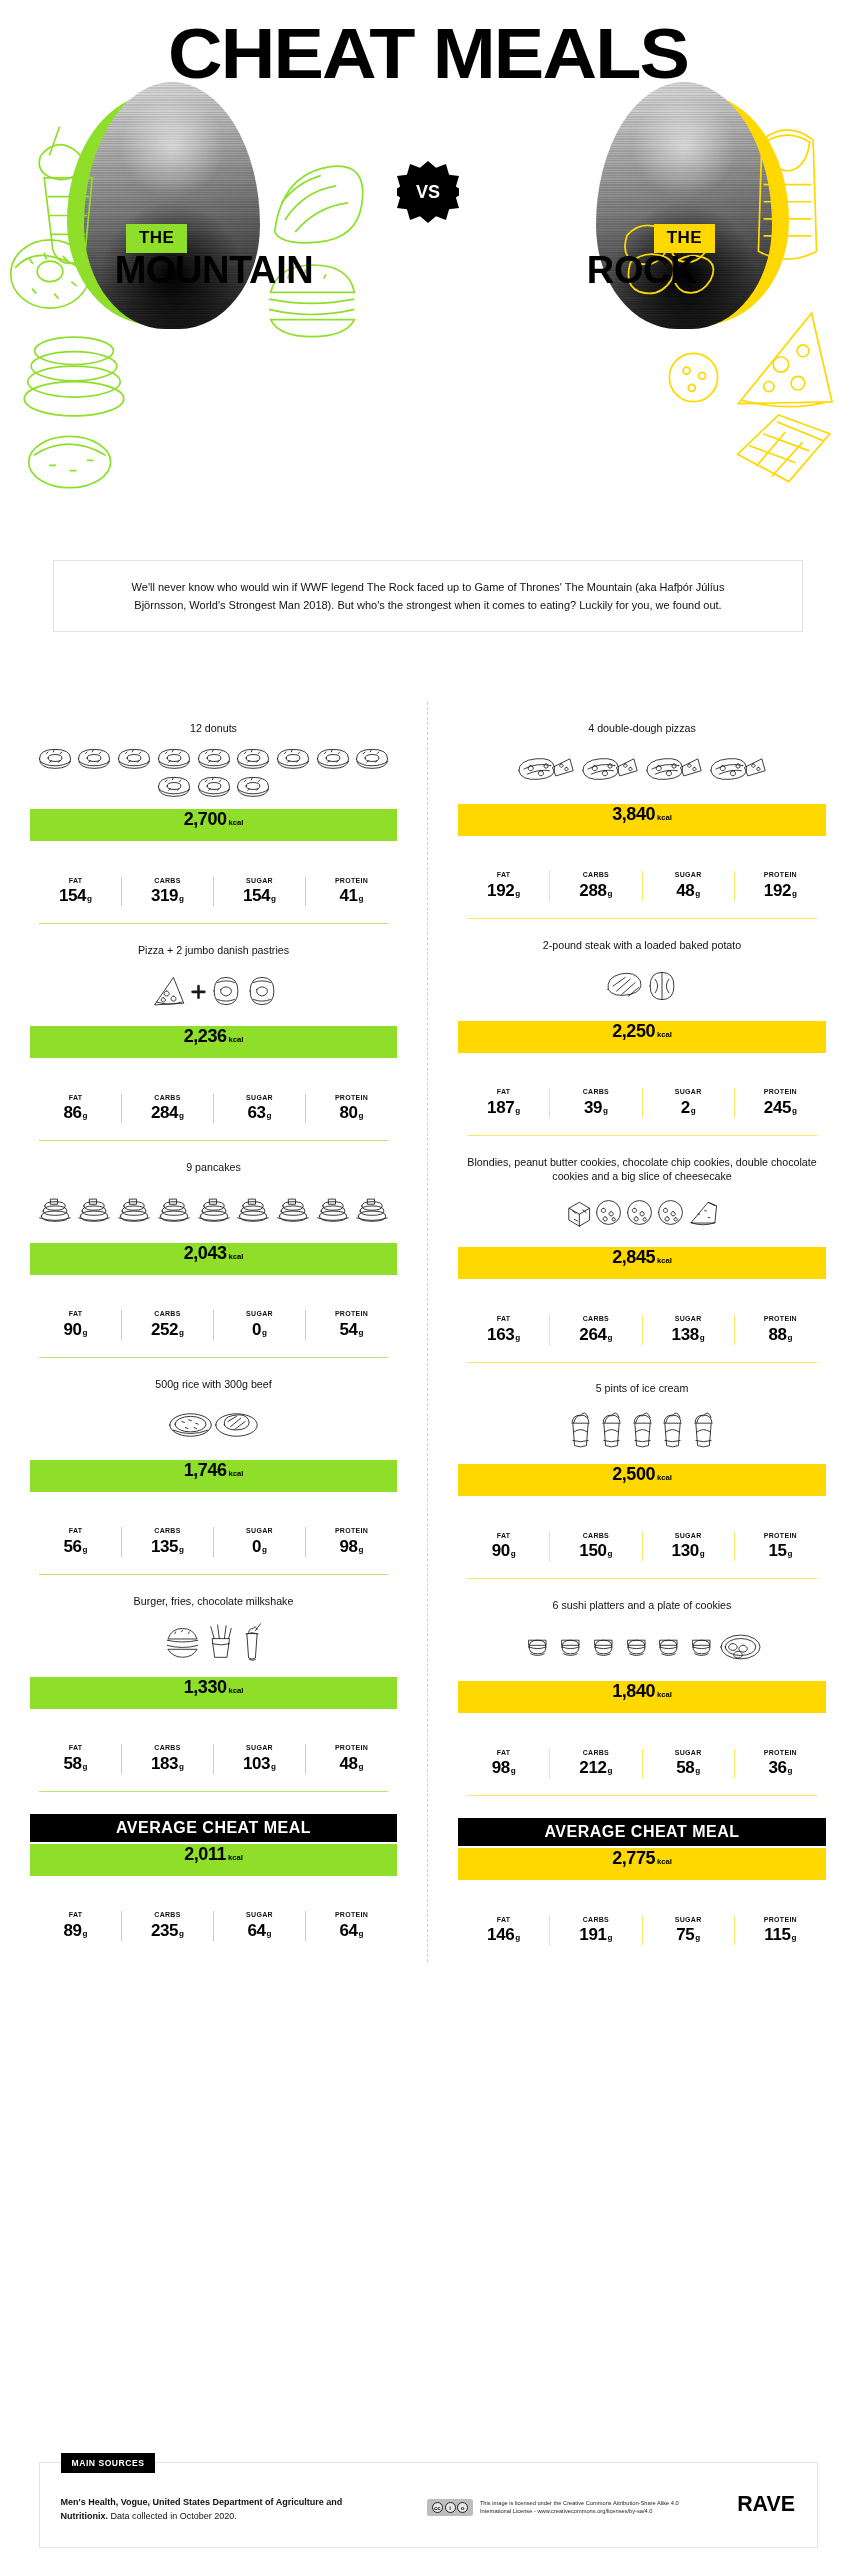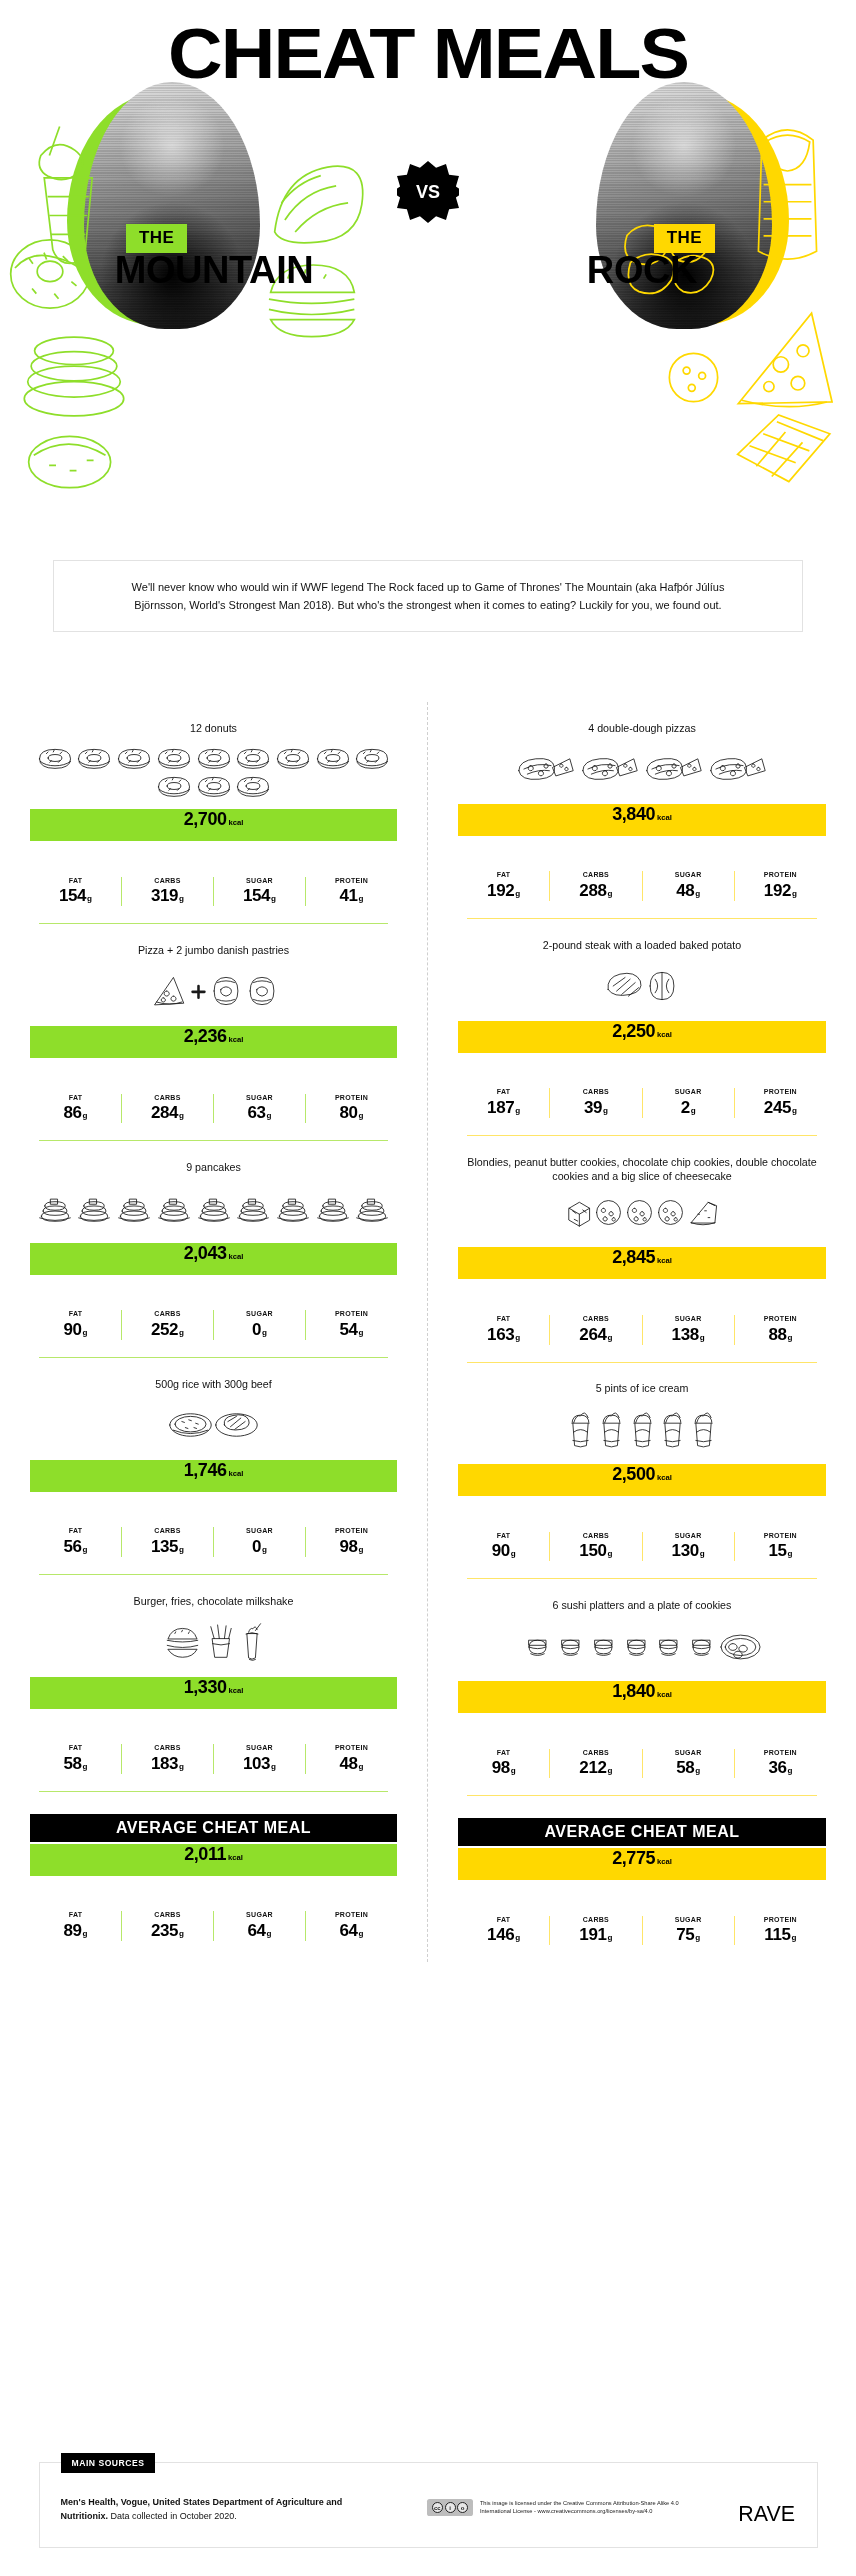--- a/index.html
+++ b/index.html
@@ -160,22 +160,22 @@
   .src-body b { font-weight: 700; }
   .cc-block { position: absolute; left: 387px; top: 36px; display: flex; gap: 6.9px; align-items: flex-start; }
   .cc-badge {
     width: 46px; height: 17px; background: #bdbdbd; border-radius: 2.6px;
     display: flex; align-items: center; justify-content: center; gap: 1.7px;
   }
   .cc-circ { width: 11px; height: 11px; border-radius: 50%; border: 1.2px solid #222; background: #e8e8e8;
              font-size: 6px; display:flex; align-items:center; justify-content:center; font-weight:700; color:#222;}
   .cc-text { font-size: 5.7px; line-height: 1.45; color: #222; max-width: 257px; }
   .rave-logo {
-    position: absolute; right: 22px; top: 39px;
-    font-weight: 400; font-size: 21.4px; letter-spacing: 0px; color: #000;
+    position: absolute; right: 22px; top: 29px;
+    font-weight: 700; font-size: 21.4px; letter-spacing: 0px; color: #000;
   }
 </style>
 </head>
 <body>
 
 <div class="hero">
 
   <svg class="doodle" style="left:15.4px; top:111px;" width="103" height="197" viewBox="0 0 120 230">
     <g fill="none" stroke="#8ede2a" stroke-width="2">
       <path d="M52 18 L40 52"></path>

